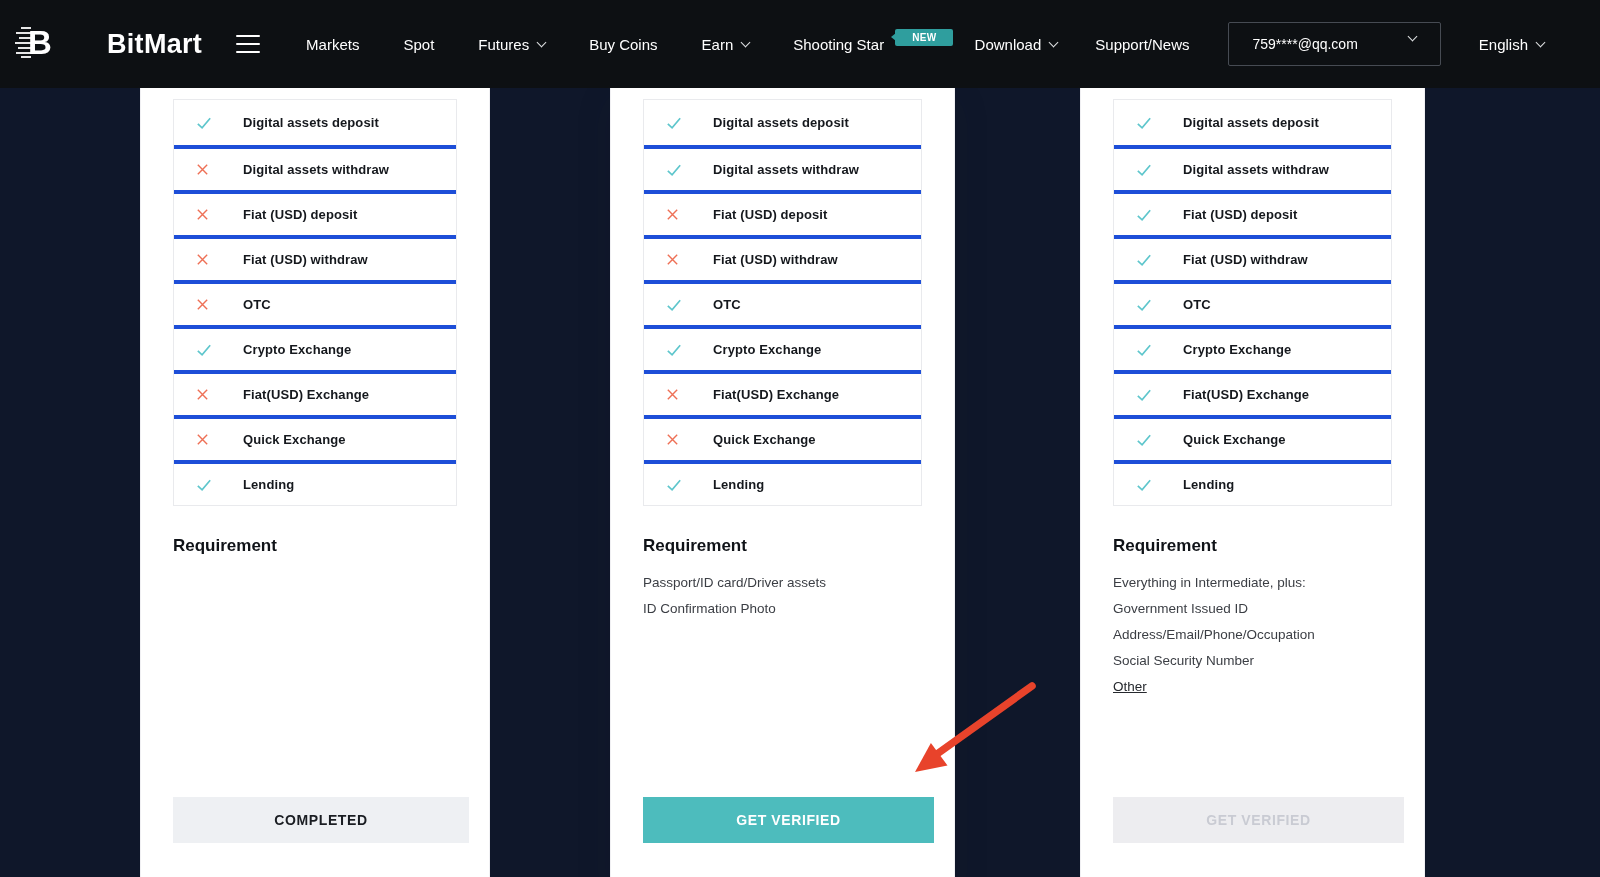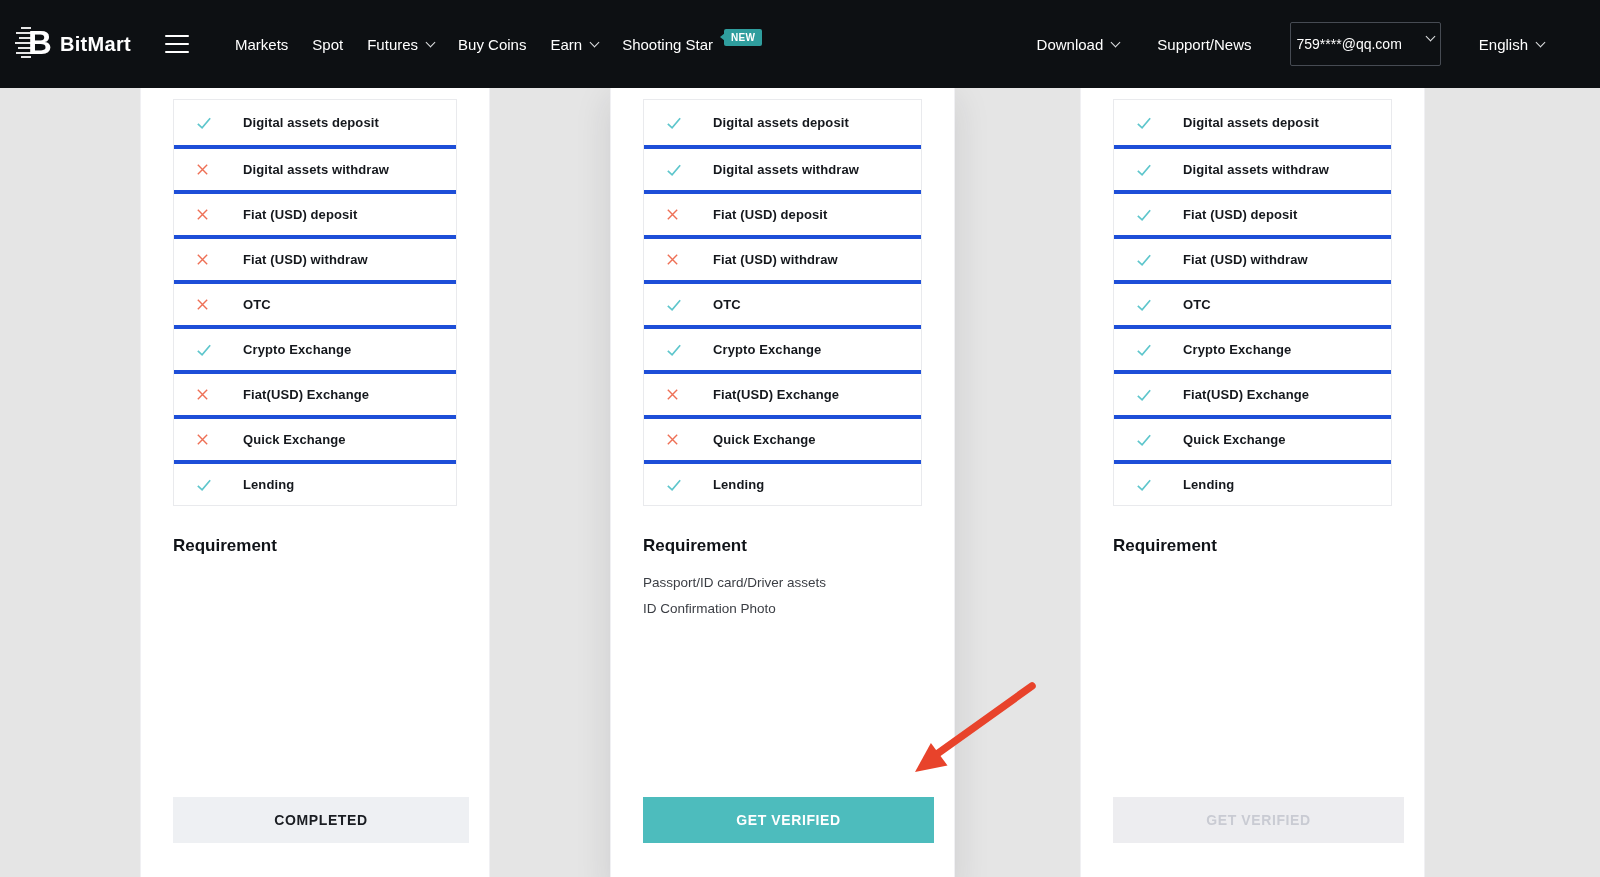--- a/index.html
+++ b/index.html
@@ -3,43 +3,43 @@
 <meta charset="utf-8">
 <style>
   * { margin:0; padding:0; box-sizing:border-box; }
   html,body { width:1600px; height:877px; overflow:hidden; background:#fff;
               font-family:"Liberation Sans", sans-serif; }
 
   
   .navbar { height:88px; background:#0d1013; display:flex; align-items:center;
             padding:0 56px 0 14px; color:#fff; }
   .brand { display:flex; align-items:center; gap:4px; cursor:pointer; }
-  .brand-name { font-size:20px; font-weight:700; letter-spacing:.3px; }
+  .brand-name { font-size:27px; font-weight:700; letter-spacing:.3px;margin-left:47px; }
   .hamburger { margin-left:30px; background:none; border:none; display:flex;
                flex-direction:column; gap:6px; cursor:pointer; padding:4px; }
   .hamburger span { width:24px; height:2px; background:#fff; border-radius:1px; }
-  .nav-links { display:flex; align-items:flex-end; margin-left:42px; gap:24px; }
+  .nav-links { display:flex; align-items:flex-end; margin-left:42px; gap:44px; }
   .nav-link { font-size:15px; color:#fff; text-decoration:none; cursor:pointer;
               display:flex; align-items:center; white-space:nowrap; }
   .chev { display:inline-block; width:7px; height:7px;
           border-right:1.6px solid #dfe1e3; border-bottom:1.6px solid #dfe1e3;
           transform:rotate(45deg); margin-left:9px; margin-top:-3px; }
   .new-badge { background:#2f9e9e; color:#fff; font-size:10px; font-weight:700;
-               padding:3px 7px; border-radius:2px; margin-left:11px; position:relative;
+               padding:3px 17px; border-radius:2px; margin-left:11px; position:relative;
                top:-7px; letter-spacing:.3px; }
   .new-badge::before { content:""; position:absolute; left:-4px; top:50%;
                margin-top:-4px; border-top:4px solid transparent;
                border-bottom:4px solid transparent; border-right:5px solid #2f9e9e; }
   .nav-right { margin-left:auto; display:flex; align-items:center; gap:38px; }
-  .account-box { border:1px solid #464b53; border-radius:2px; padding:13px 6px;
-               display:flex; align-items:flex-start; gap:16px; font-size:14px;
+  .account-box { border:1px solid #464b53; border-radius:2px; padding:13px 24px;
+               display:flex; align-items:flex-start; gap:42px; font-size:14px;
                cursor:pointer; }
 
   
-  .content { position:relative; height:789px; background:#e5e5e5; overflow:hidden; }
+  .content { position:relative; height:789px; background:#0f172a; overflow:hidden; }
   .tier-card { position:absolute; top:0; height:800px; background:#fff;
                border:1px solid #f0f0f3; border-top:none; padding:11px 32px 0; }
   .tier-card.elevated { box-shadow:0 10px 34px rgba(30,34,40,.12); }
   .card-0 { left:140px;  width:350px; }
   .card-1 { left:610px;  width:345px; }
   .card-2 { left:1080px; width:345px; }
 
   .features { border:1px solid #e9eaed; background:#fff; }
   .feature-row { display:flex; align-items:center; height:45px; padding-left:21px; }
   .feature-row + .feature-row { border-top:4px solid #1d4ed8; }
@@ -358,20 +358,27 @@
         <div class="feature-row">
           <span class="feature-icon">
             <svg width="18" height="18" viewBox="0 0 16 16">
               <path d="M2.5 8.8 L6.3 12.3 L13.5 3.8" fill="none" stroke="#5ec6cc" stroke-width="1.5"></path>
             </svg>
           </span>
           <span class="feature-label">Lending</span>
         </div>
       </div>
     <h3 class="req-title">Requirement</h3>
+    <div class="req-lines">
+        <div class="req-line">Everything in Intermediate, plus:</div>
+        <div class="req-line">Government Issued ID</div>
+        <div class="req-line">Address/Email/Phone/Occupation</div>
+        <div class="req-line">Social Security Number</div>
+        <div class="req-line"><a>Other</a></div>
+      </div>
     <button class="action-button disabled">GET VERIFIED</button>
   </section>
 
   <svg class="arrow-overlay" viewBox="0 0 170 115">
     <line x1="152" y1="13" x2="57" y2="81" stroke="#e8432b" stroke-width="7.5" stroke-linecap="round"></line>
     <polygon points="35,99 50.9,69.9 67.5,92.5" fill="#e8432b"></polygon>
   </svg>
 </main>
 
 </body></html>

